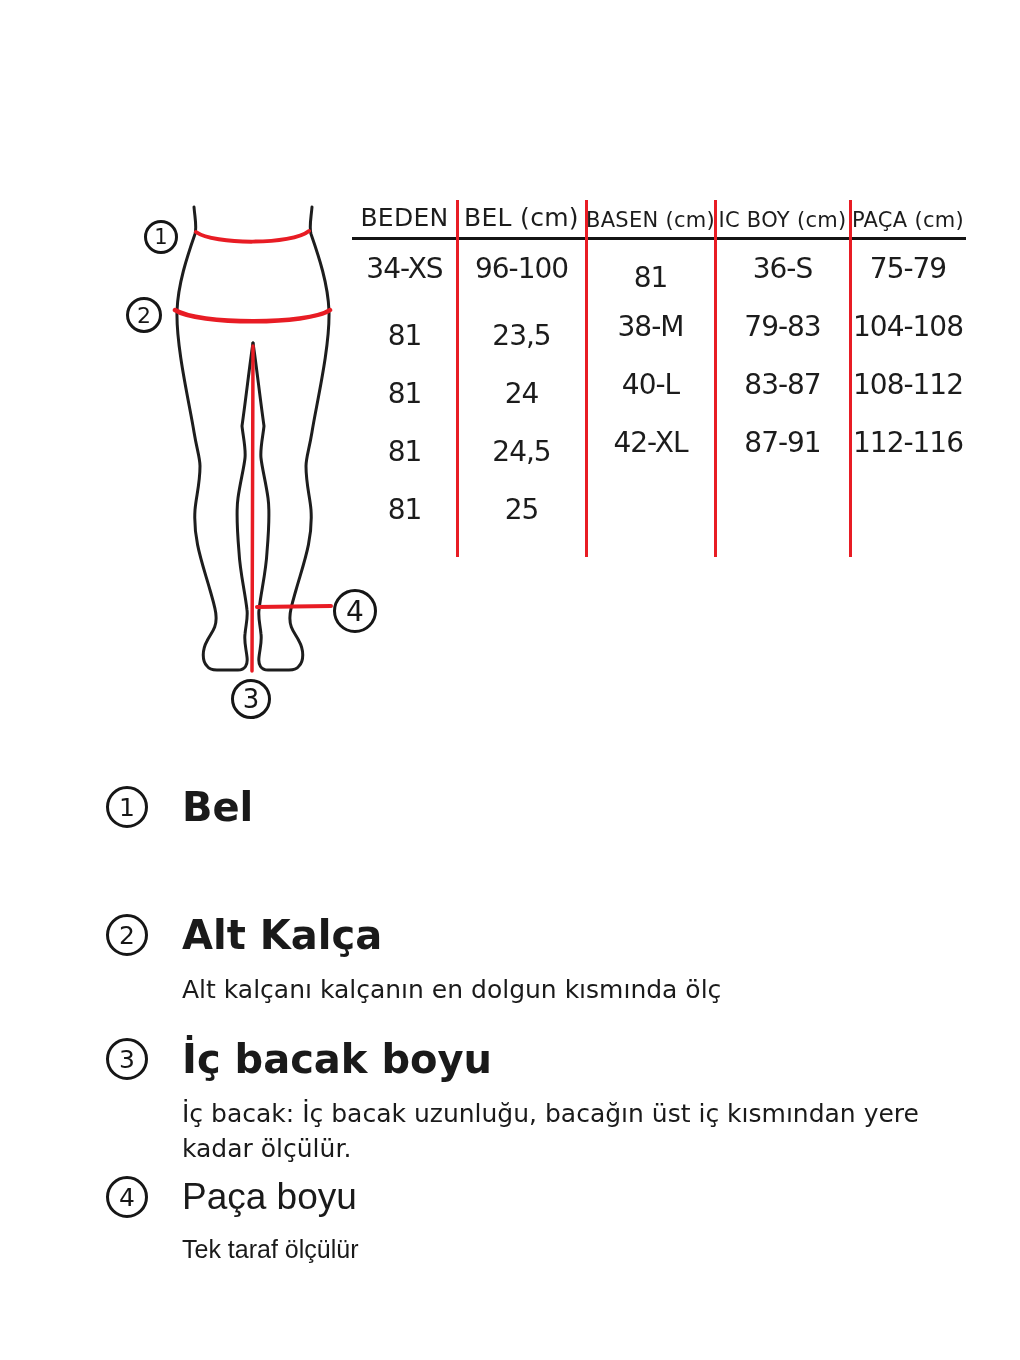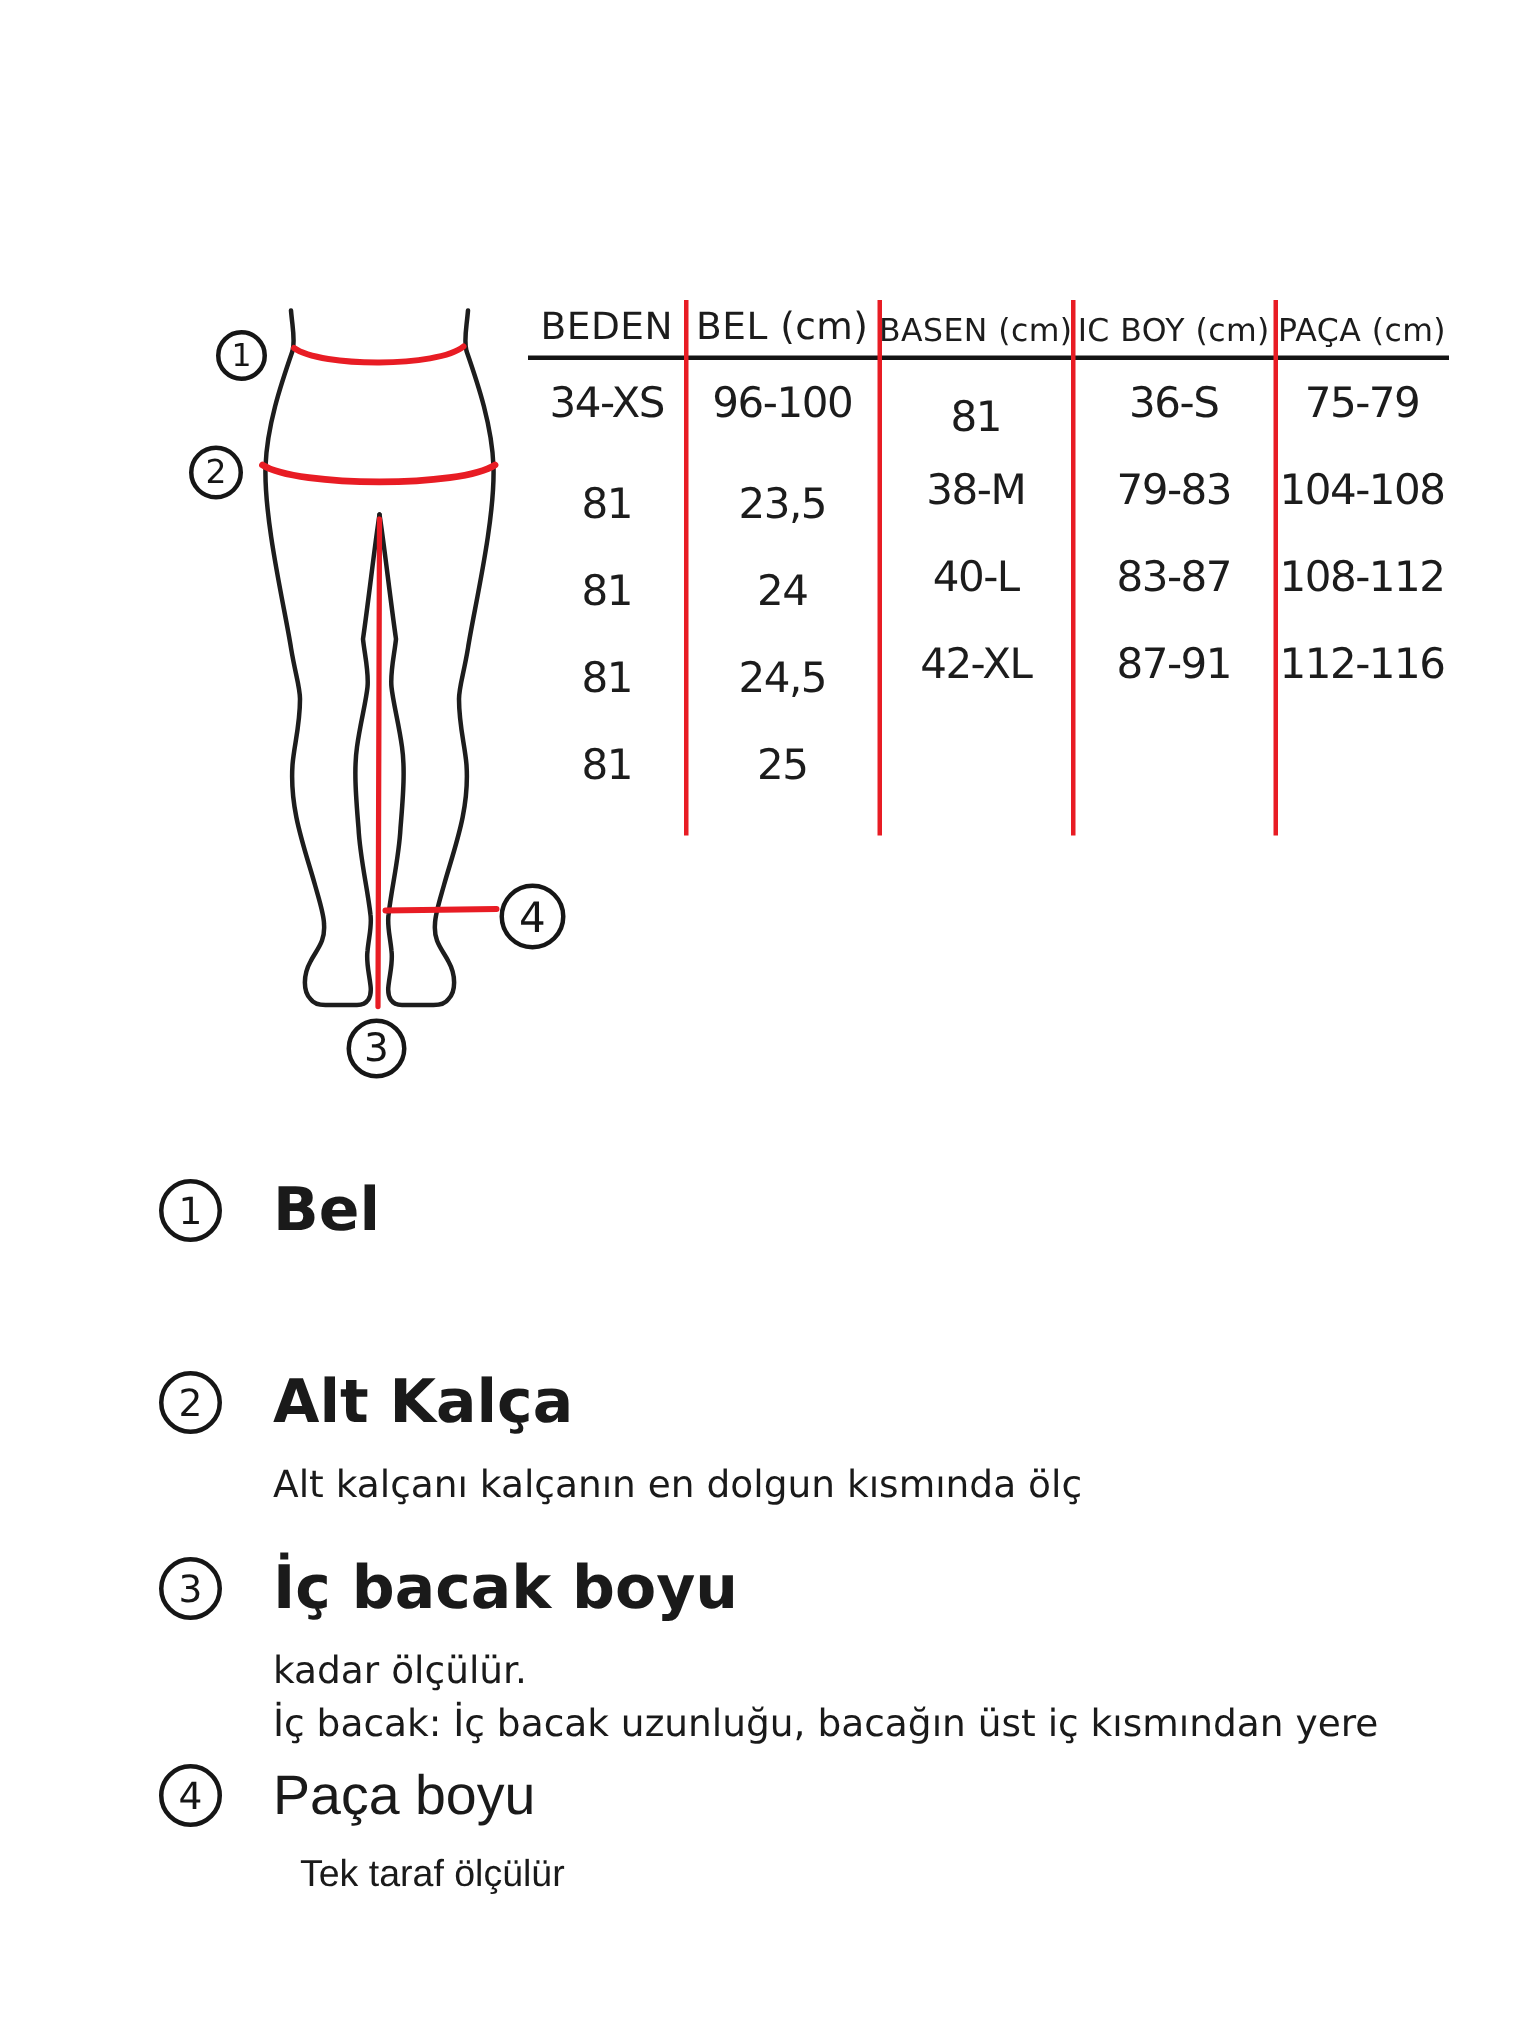--- a/index.html
+++ b/index.html
@@ -42,21 +42,21 @@
   
   .legend-item { position:absolute; left:106px; display:flex; gap:34px; }
   .legend-circle {
     flex:0 0 auto; width:42px; height:42px; border:3px solid #161616; border-radius:50%;
     display:flex; align-items:center; justify-content:center;
     font-size:25px; font-weight:500; color:#161616; box-sizing:border-box; background:#fff;
   }
   .legend-title { font-size:40px; font-weight:bold; line-height:42px; color:#1a1a1a; }
   .legend-title.alt { font-family:"Liberation Sans", sans-serif; font-weight:400; font-size:37px; }
   .legend-desc { margin-top:16px; font-size:25px; line-height:35px; font-weight:normal; color:#1a1a1a; }
-  .legend-desc.alt { font-family:"Liberation Sans", sans-serif; margin-top:14px;margin-left:18px; }
+  .legend-desc.alt { font-family:"Liberation Sans", sans-serif; margin-top:14px; }
   .i1 { top:786px; } .i2 { top:914px; } .i3 { top:1038px; } .i4 { top:1176px; }
 </style>
 </head>
 <body>
 
 <div class="canvas">
 
   <svg class="fig-svg" width="1020" height="1360" viewBox="0 0 1020 1360">
     <g fill="none" stroke="#1d1d1d" stroke-width="3" stroke-linecap="round" stroke-linejoin="round">
       <path d="
@@ -170,22 +170,22 @@
       <div class="legend-title">Alt Kalça</div>
       <div class="legend-desc">Alt kalçanı kalçanın en dolgun kısmında ölç</div>
     </div>
   </div>
 
   <div class="legend-item i3">
     <div class="legend-circle">3</div>
     <div>
       <div class="legend-title">İç bacak boyu</div>
       <div class="legend-desc">
+        <div>İç bacak: İç bacak uzunluğu, bacağın üst iç kısmından yere</div>
         <div>kadar ölçülür.</div>
-        <div>İç bacak: İç bacak uzunluğu, bacağın üst iç kısmından yere</div>
       </div>
     </div>
   </div>
 
   <div class="legend-item i4">
     <div class="legend-circle">4</div>
     <div>
       <div class="legend-title alt">Paça boyu</div>
       <div class="legend-desc alt">Tek taraf ölçülür</div>
     </div>

